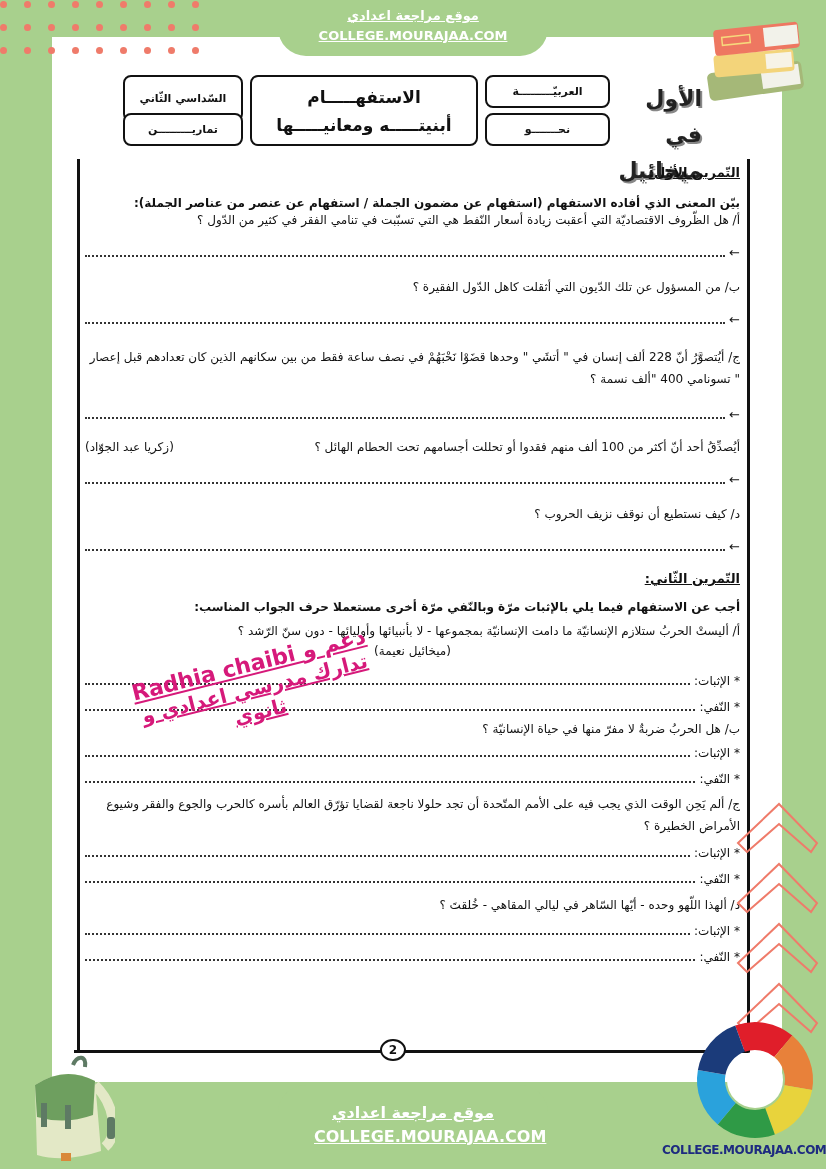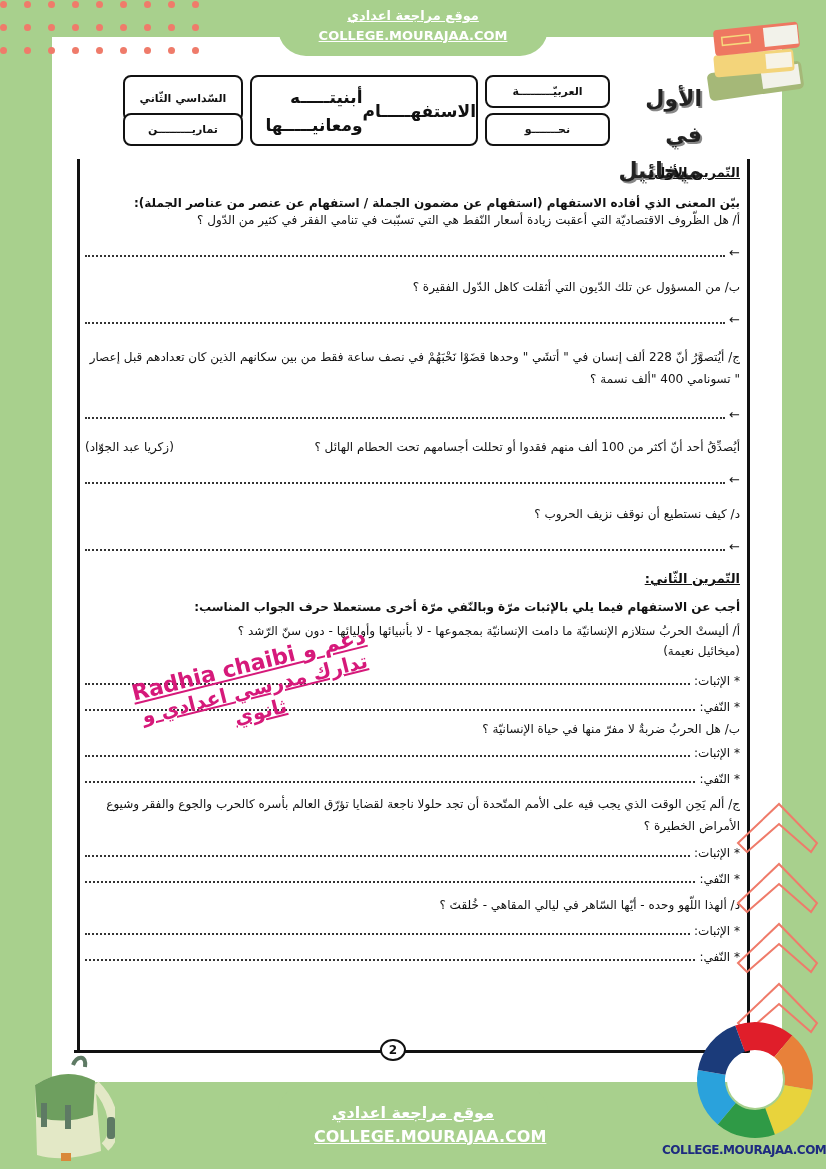--- a/index.html
+++ b/index.html
@@ -30,21 +30,21 @@
   .doc { position: absolute; left: 60px; top: 73px; width: 690px; direction: rtl; color: #111; }
 
   .hdr { position: absolute; top: 0; height: 80px; width: 100%; }
   .hbox {
     position: absolute; border: 2.5px solid #111; border-radius: 8px; background: #fff;
     font-family: "DejaVu Sans", sans-serif; font-weight: bold; font-size: 11px;
     display: flex; align-items: center; justify-content: center;
   }
   .hb-subject { right: 140px; top: 2px; width: 125px; height: 33px; }
   .hb-branch { right: 140px; top: 40px; width: 125px; height: 33px; }
-  .hb-title { right: 272px; top: 2px; width: 228px; height: 71px; flex-direction: row; font-size: 17px; line-height: 28px; }
+  .hb-title { right: 272px; top: 2px; width: 228px; height: 71px; flex-direction: column; font-size: 17px; line-height: 28px; }
   .hb-sem { right: 507px; top: 2px; width: 120px; height: 47px; }
   .hb-type { right: 507px; top: 40px; width: 120px; height: 33px; }
   .grade {
     position: absolute; right: 48px; top: 0; width: 90px; height: 78px;
     font-family: "DejaVu Sans", sans-serif; font-weight: bold; font-size: 22px; line-height: 36px;
     color: #222; text-shadow: 2px 2px 0 #888; text-align: right; margin-top: 8px;
   }
 
   .content-border {
     position: absolute; top: 86px; right: 0; width: 673px; height: 892px;
@@ -194,21 +194,21 @@
     <div class="q" style="margin-top:20px">د/ كيف نستطيع أن نوقف نزيف الحروب ؟</div>
     <div class="answer-line">
         <span class="arrow">←</span>
         <span class="dotted"></span>
       </div>
 
     <div class="ex-title" style="margin-top:18px">التّمرين الثّاني:</div>
     <div class="instr" style="margin-top:12px">أجب عن الاستفهام فيما يلي بالإثبات مرّة وبالنّفي مرّة أخرى مستعملا حرف الجواب المناسب:</div>
 
     <div class="q" style="margin-top:8px">أ/ أليستْ الحربُ ستلازم الإنسانيّة ما دامت الإنسانيّة بمجموعها - لا بأنبيائها وأوليائها - دون سنّ الرّشد ؟</div>
-    <div style="text-align:right;margin-top:4px">(ميخائيل نعيمة)</div>
+    <div style="text-align:center;margin-top:4px">(ميخائيل نعيمة)</div>
     <div class="resp" style="margin-top:14px">
         <span class="lbl">* الإثبات:</span>
         <span class="dotted"></span>
       </div>
     <div class="resp" style="margin-top:10px">
         <span class="lbl">* النّفي:</span>
         <span class="dotted"></span>
       </div>
 
     <div class="q" style="margin-top:6px">ب/ هل الحربُ ضربةٌ لا مفرّ منها في حياة الإنسانيّة ؟</div>

